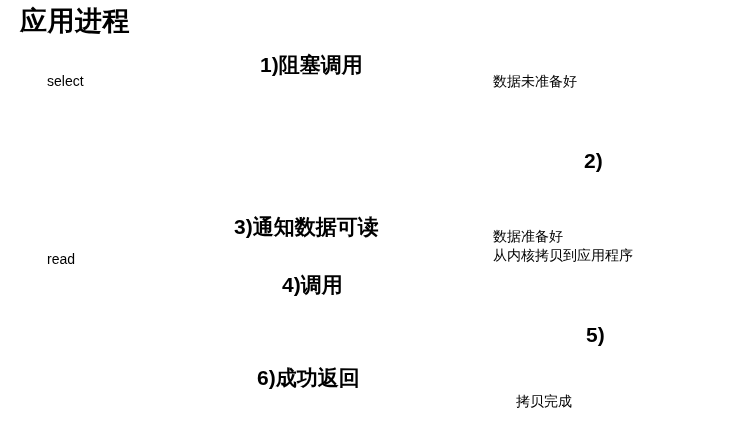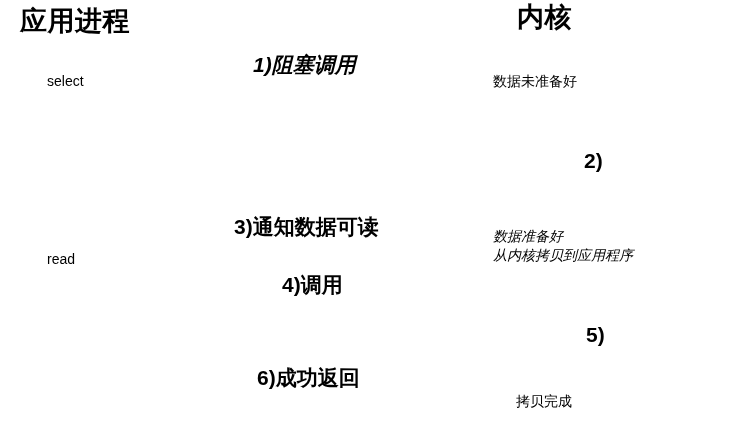--- a/index.html
+++ b/index.html
@@ -43,55 +43,53 @@
     font-size: 21px;
     font-weight: bold;
   }
   .step-num {
     font-size: 21px;
     font-weight: bold;
   }
   .two-line {
     line-height: 1.35;
     text-align: center;
-    font-style: italic;
   }
   svg.arrows {
     position: absolute;
     left: 0;
     top: 0;
     width: 756px;
     height: 446px;
     pointer-events: none;
   }
 </style>
 </head>
 <body>
 
 <div id="diagram">
 
   <div class="txt title" style="left:20px; top:6px;">应用进程</div>
 
-  <div class="txt title" style="left:517px; top:2px;">内核</div>
 
   <div class="txt node" style="left:47px; top:74px;">select</div>
 
   <div class="txt node" style="left:47px; top:252px;">read</div>
 
 
   <div class="txt node-cjk" style="left:493px; top:74px;">数据未准备好</div>
 
   <div class="two-line" style="position:absolute; left:493px; top:227px; width:225px;">
     <div class="node-cjk" style="position:relative; white-space:nowrap; text-align:left;">数据准备好</div>
     <div class="node-cjk" style="position:relative; white-space:nowrap; text-align:left;">从内核拷贝到应用程序</div>
   </div>
 
   <div class="txt node-cjk" style="left:516px; top:394px;">拷贝完成</div>
 
-  <div class="txt arrow-label" style="left:253px; top:53px;font-style:italic;">1)阻塞调用</div>
+  <div class="txt arrow-label" style="left:260px; top:53px;">1)阻塞调用</div>
 
   <div class="txt step-num" style="left:584px; top:149px;">2)</div>
 
   <div class="txt arrow-label" style="left:234px; top:215px;">3)通知数据可读</div>
 
   <div class="txt arrow-label" style="left:282px; top:273px;">4)调用</div>
 
   <div class="txt step-num" style="left:586px; top:323px;">5)</div>
 
   <div class="txt arrow-label" style="left:257px; top:366px;">6)成功返回</div>

